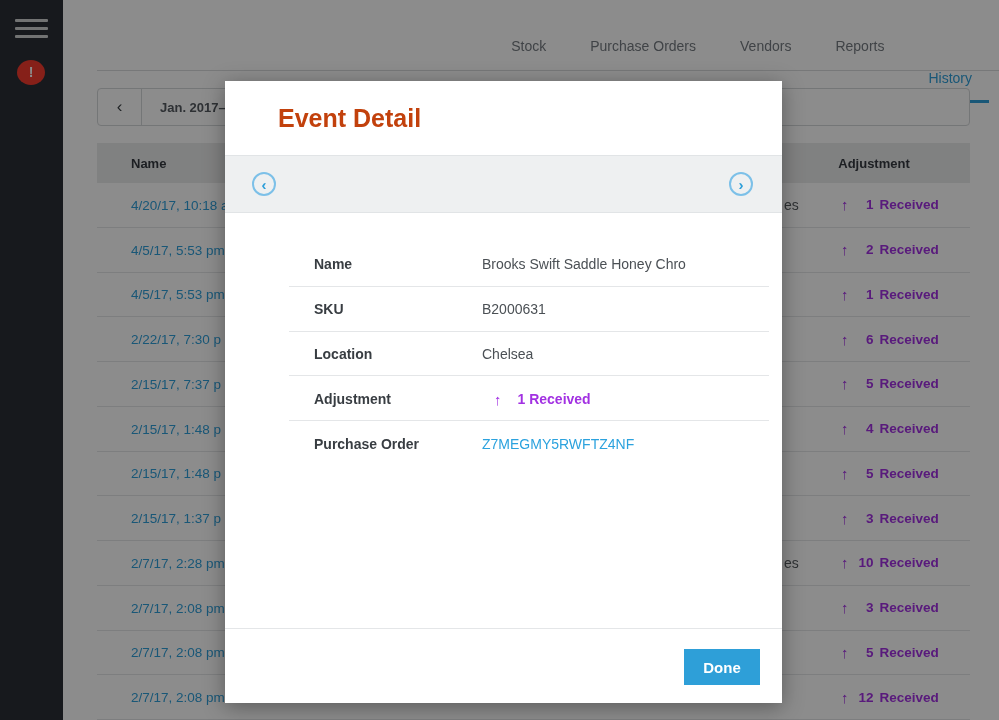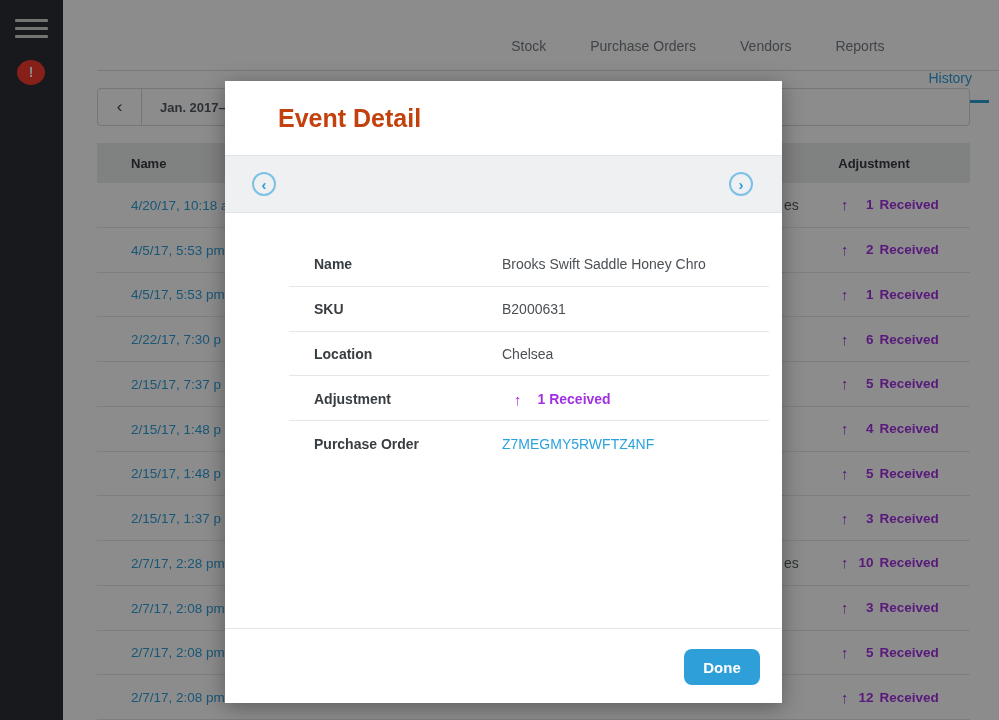--- a/index.html
+++ b/index.html
@@ -60,28 +60,28 @@
               border:2px solid #7cc0e8; background:transparent; color:#2e9fd9; font-size:15px; font-weight:bold;
               line-height:19px; text-align:center; cursor:pointer; padding:0; font-family:inherit; }
   .circ-btn.prev { left:27px; }
   .circ-btn.next { right:29px; }
 
   .m-body { position:absolute; left:16px; top:132px; width:100%; padding-top:29px;padding-left:20px; }
   .f-row { position:relative; height:44.8px; }
   .f-div { position:absolute; left:28px; right:29px; bottom:0; height:1px; background:#e4e6e8; }
   .f-label { position:absolute; left:53px; top:50%; transform:translateY(-50%); font-size:14px; font-weight:bold; color:#383d42; }
   .f-value { position:absolute; left:221px; top:50%; transform:translateY(-50%); font-size:14px; color:#4b5055;
-             display:flex; align-items:center; white-space:nowrap;margin-left:20px; }
+             display:flex; align-items:center; white-space:nowrap; }
   .f-value.link { color:#2ba2de; cursor:pointer; }
   .f-value.adjustment { color:#a231e2; font-weight:bold; padding-left:12px; }
   .f-value .f-arrow { font-size:15px; margin-right:16px; }
 
   .m-foot { position:absolute; left:0; top:547px; width:100%; height:75px; border-top:1px solid #e4e6e8; }
   .done-btn { position:absolute; right:22px; top:20px; width:76px; height:36px; background:#2e9fd8; color:#fff;
-              font-weight:bold; font-size:15px; border:none; border-radius:8px; cursor:pointer; font-family:inherit; }
+              font-weight:bold; font-size:15px; border:none; border-radius:0; cursor:pointer; font-family:inherit; }
 </style>
 </head>
 <body>
 
 <div class="screen">
 
   <aside class="sidebar">
     <div class="hamburger">
       <span></span>
         <span></span>

